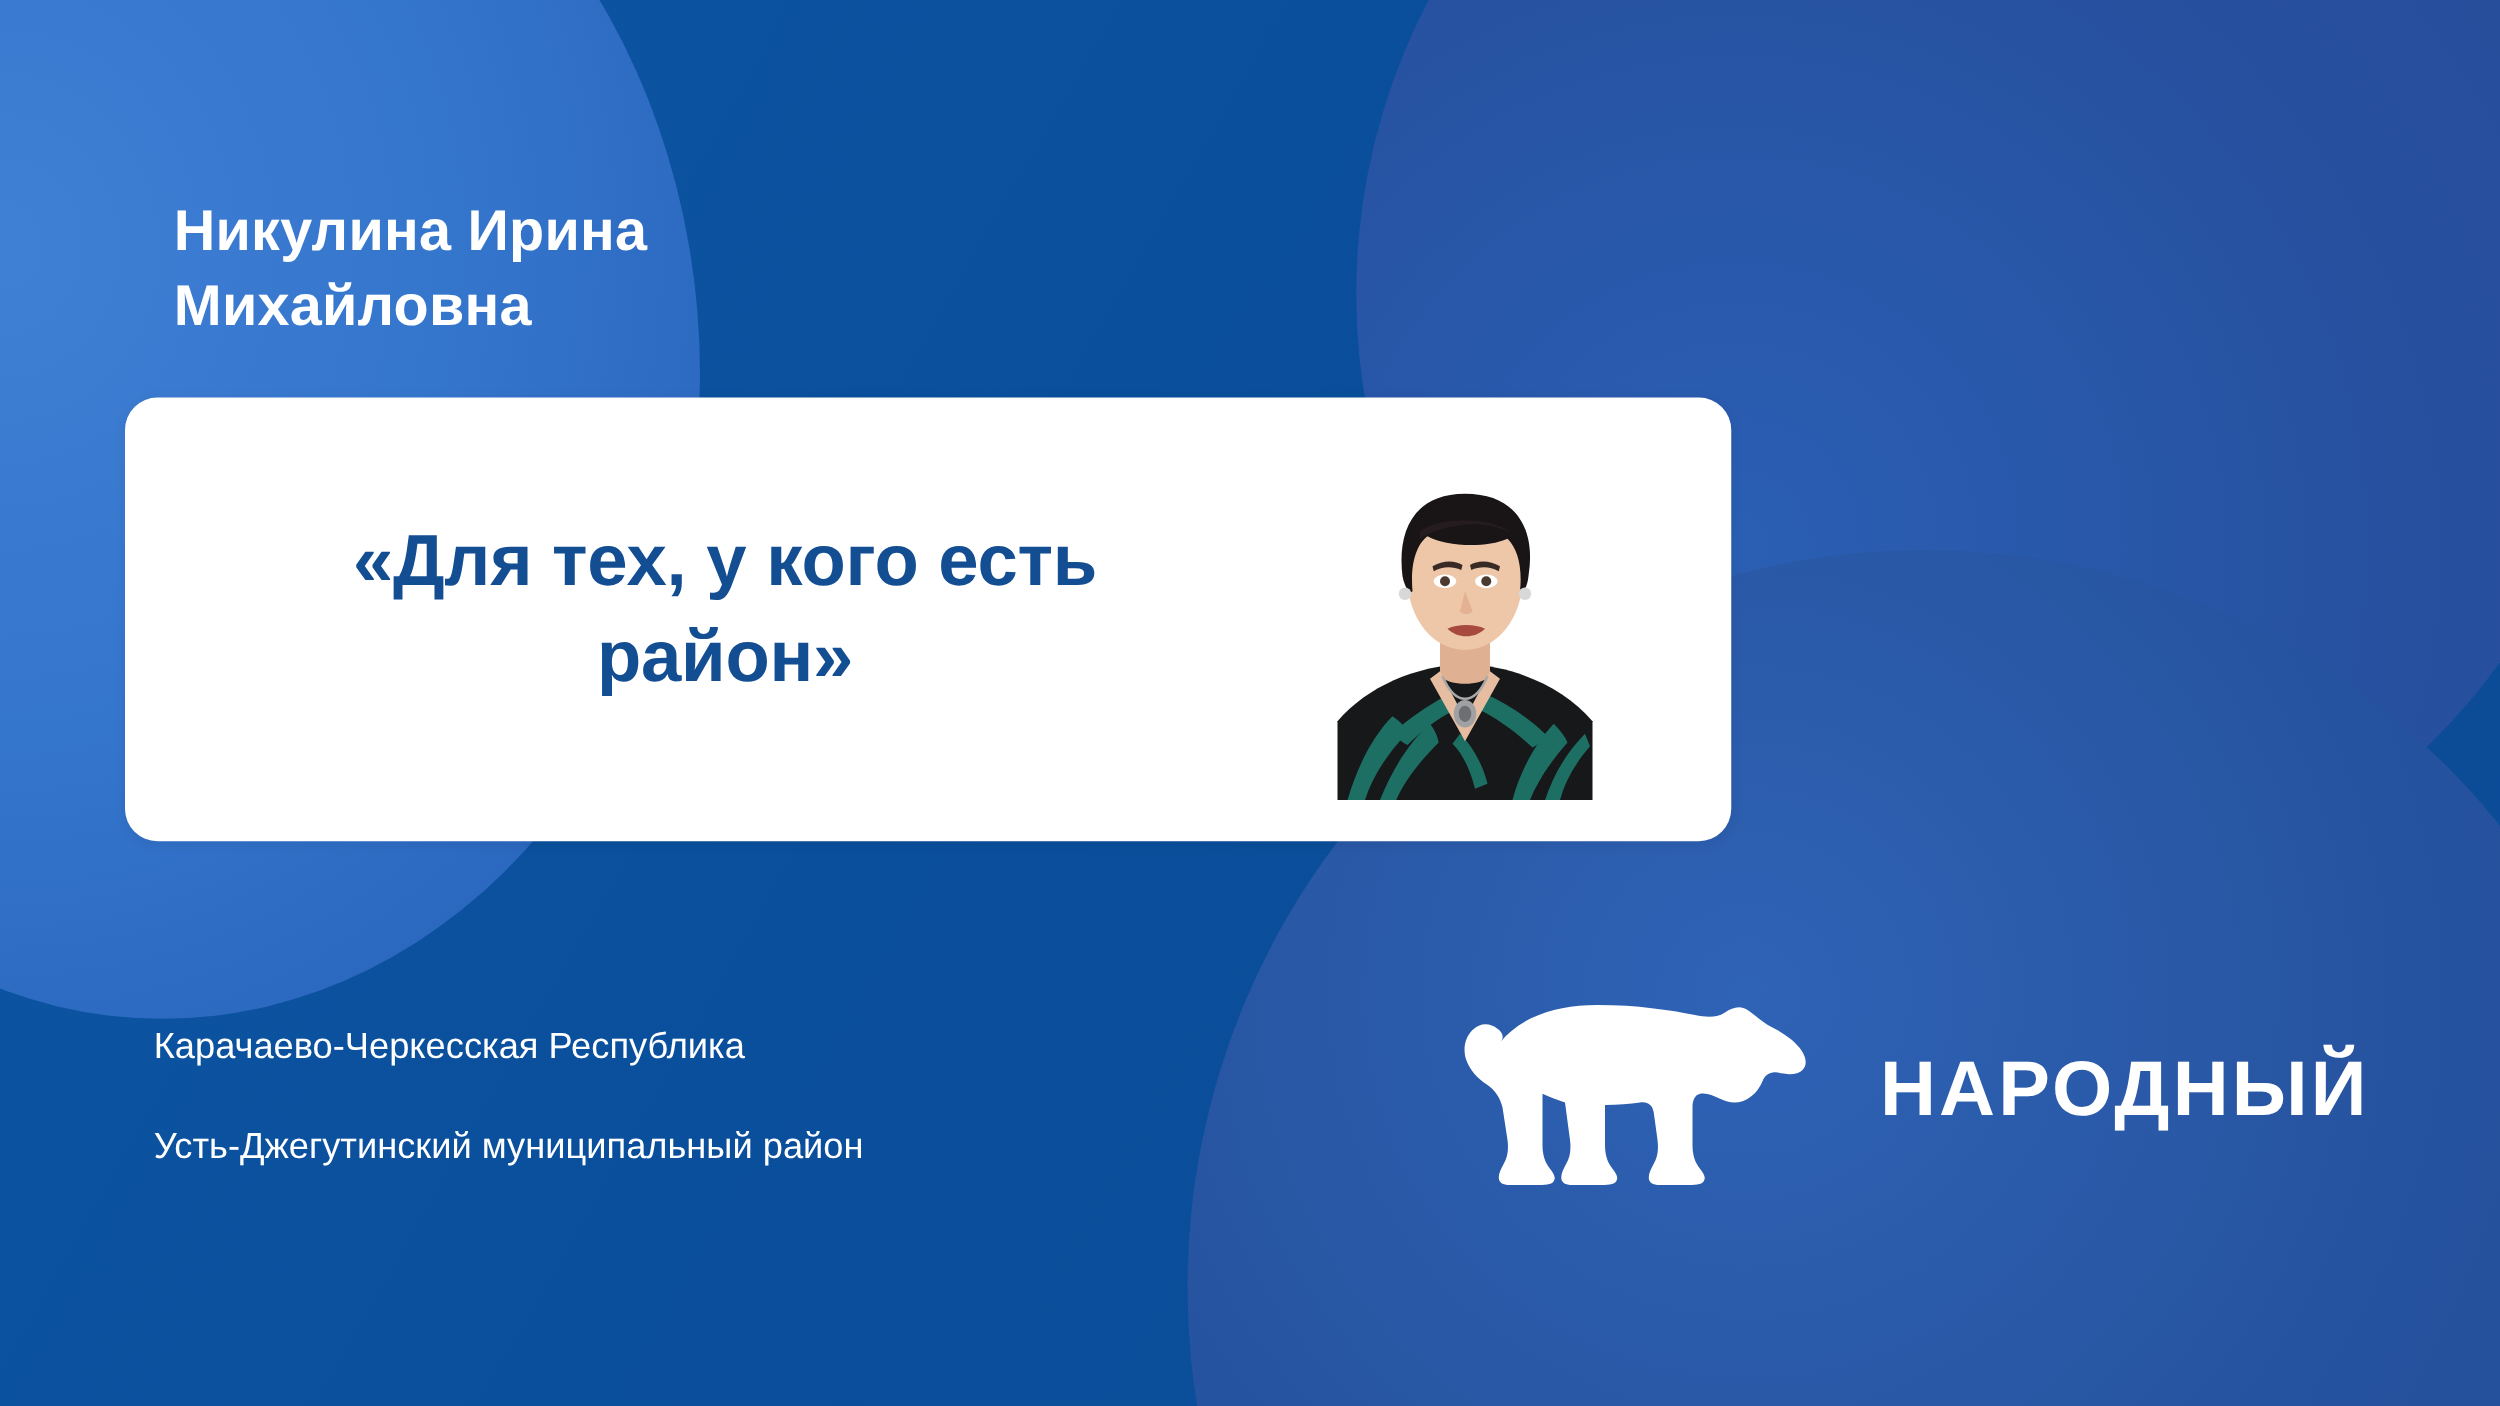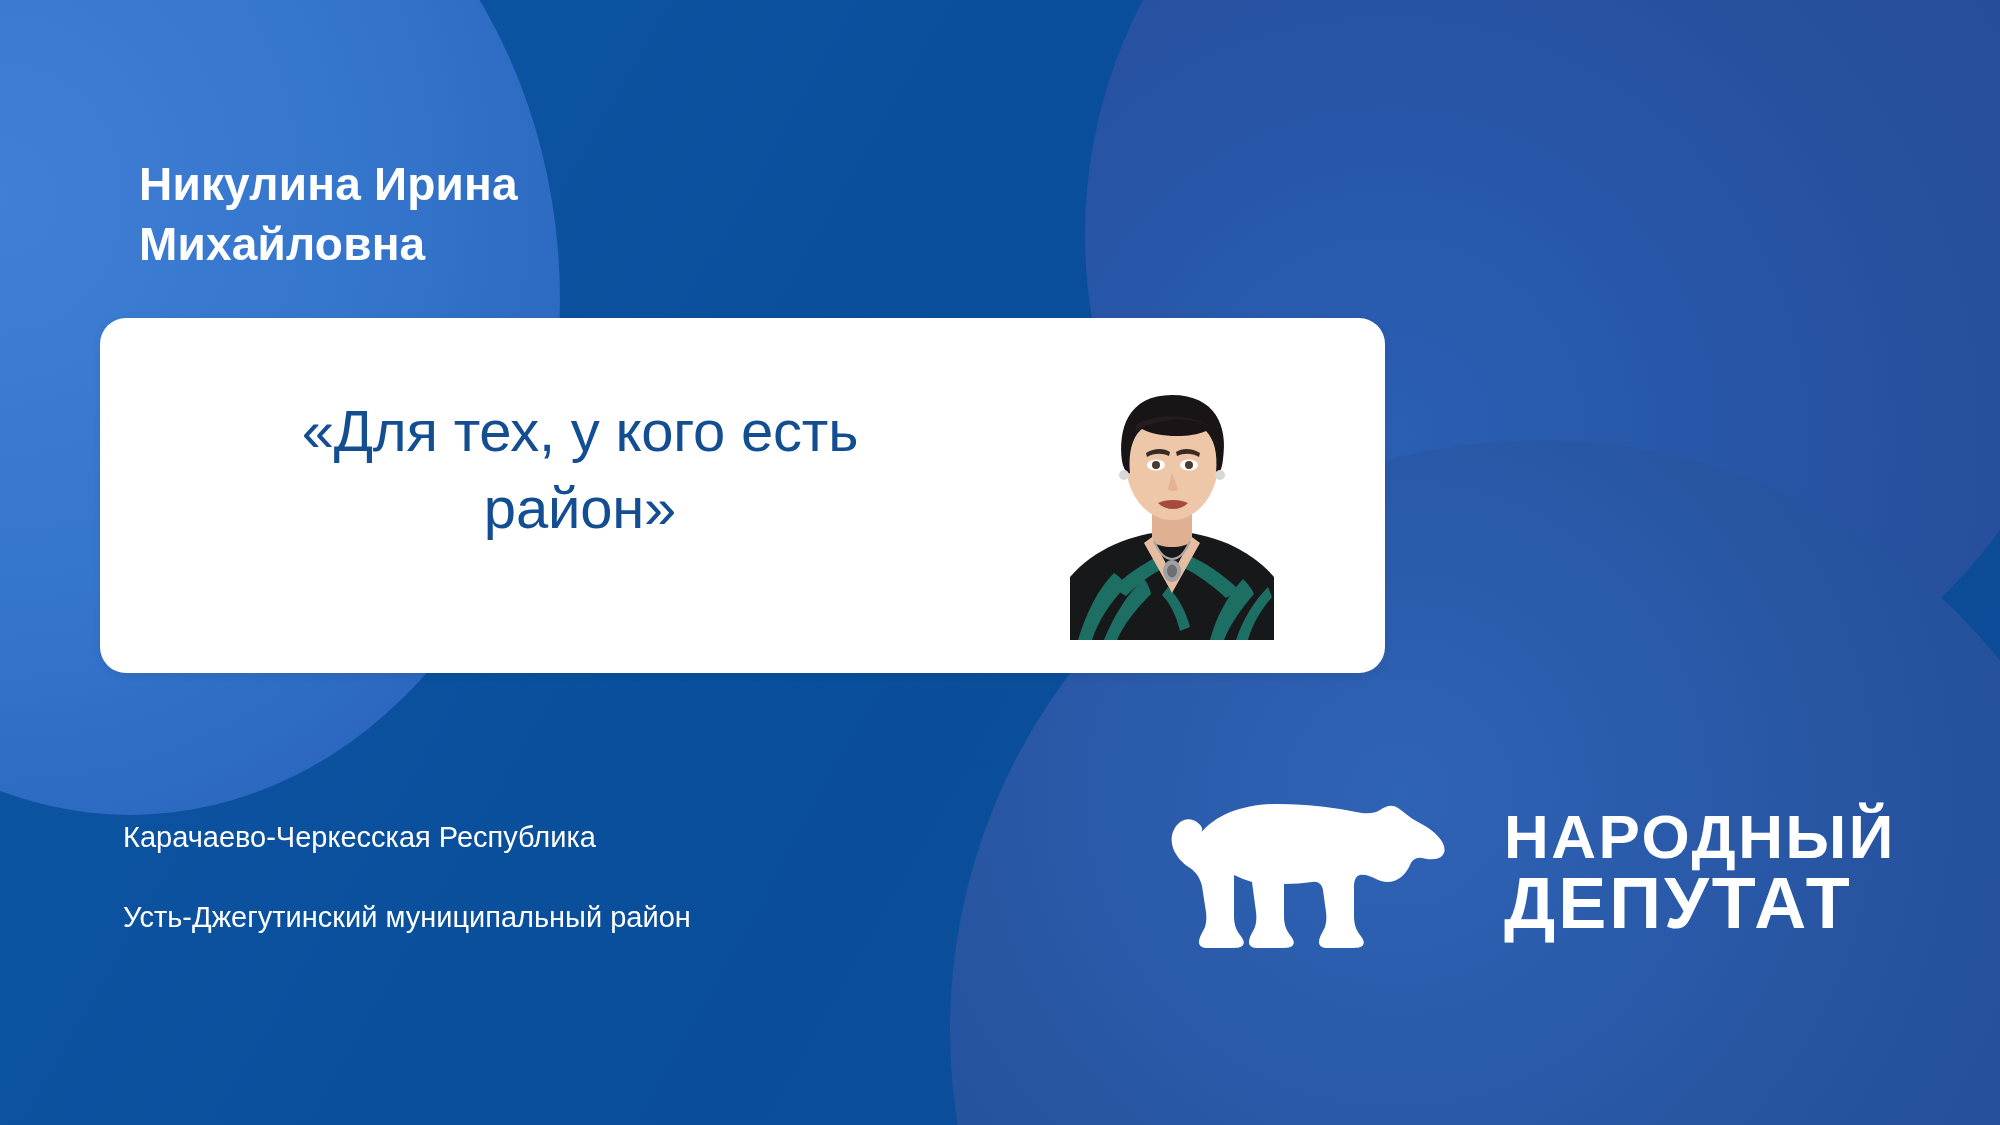--- a/index.html
+++ b/index.html
@@ -56,26 +56,26 @@
   .quote-card{
     position:absolute;
     left:100px; top:318px;
     width:1285px; height:355px;
     background:#ffffff;
     border-radius:26px;
     box-shadow:0 2px 10px rgba(0,0,0,0.07);
   }
   .quote-text{
     position:absolute;
-    left:40px; top:74px;
+    left:40px; top:92px;
     width:880px;
     text-align:center;
     color:#134d92;
     font-size:58px;
-    font-weight:normal;
+    font-weight:bold;
     line-height:1.33;
     letter-spacing:-0.2px;
   }
 
   
   .portrait{
     position:absolute;
     left:1060px; top:325px;
     width:225px; height:315px;
     background:#ffffff;
@@ -190,17 +190,16 @@
 
   <div class="logo">
     <div class="logo-bear">
       <svg viewBox="0 0 290 165">
         <path fill="#ffffff" d="M40 44 C 56 24, 84 14, 118 14 C 150 14, 176 18, 196 22 C 206 24, 214 24, 220 20 C 226 16, 232 14, 238 18 C 244 22, 250 28, 258 32 C 268 37, 276 43, 281 50 C 285 56, 286 62, 282 66 C 278 70, 270 70, 262 68 C 256 67, 252 70, 250 75 C 247 82, 242 88, 234 91 C 228 93, 222 92, 216 89 C 210 86, 205 84, 200 85 C 196 86, 194 90, 194 96 L 194 126 C 194 134, 196 140, 200 145 C 203 149, 205 152, 203 155 C 201 158, 196 158, 188 158 L 168 158 C 162 158, 159 156, 159 152 C 159 148, 161 145, 163 141 C 166 136, 167 130, 166 122 L 163 100 C 162 94, 158 91, 152 92 C 144 93, 134 94, 124 94 L 124 126 C 124 134, 126 140, 130 145 C 133 149, 135 152, 133 155 C 131 158, 126 158, 118 158 L 98 158 C 92 158, 89 156, 89 152 C 89 148, 91 145, 93 141 C 96 136, 97 130, 96 122 L 92 92 C 86 90, 80 88, 74 85 L 74 126 C 74 134, 76 140, 80 145 C 83 149, 85 152, 83 155 C 81 158, 76 158, 68 158 L 48 158 C 42 158, 39 156, 39 152 C 39 148, 41 145, 43 141 C 46 136, 47 130, 46 122 L 42 96 C 40 88, 36 82, 30 78 C 22 73, 16 66, 13 58 C 10 49, 12 40, 18 34 C 24 28, 32 28, 38 33 C 42 36, 44 40, 40 44 Z M 100 64 C 112 68, 128 70, 144 69 C 150 68, 152 72, 150 77 C 147 83, 140 86, 132 86 C 120 86, 108 80, 100 72 C 97 69, 97 65, 100 64 Z M 233 44 C 240 44, 246 47, 250 51 C 253 54, 252 58, 248 59 C 242 60, 236 58, 232 54 C 229 51, 229 45, 233 44 Z"></path>
         <path fill="#ffffff" d="M143 64 C 153 66, 164 67, 174 67 C 178 67, 180 70, 178 74 C 174 81, 166 85, 157 84 C 149 83, 142 78, 139 70 C 138 66, 140 63, 143 64 Z"></path>
       </svg>
     </div>
     <div class="logo-words">
       <div class="logo-word-top">НАРОДНЫЙ</div>
-      <div class="logo-word-bottom">ДЕПУТАТ</div>
     </div>
   </div>
 
 </div>
 
 </body></html>

